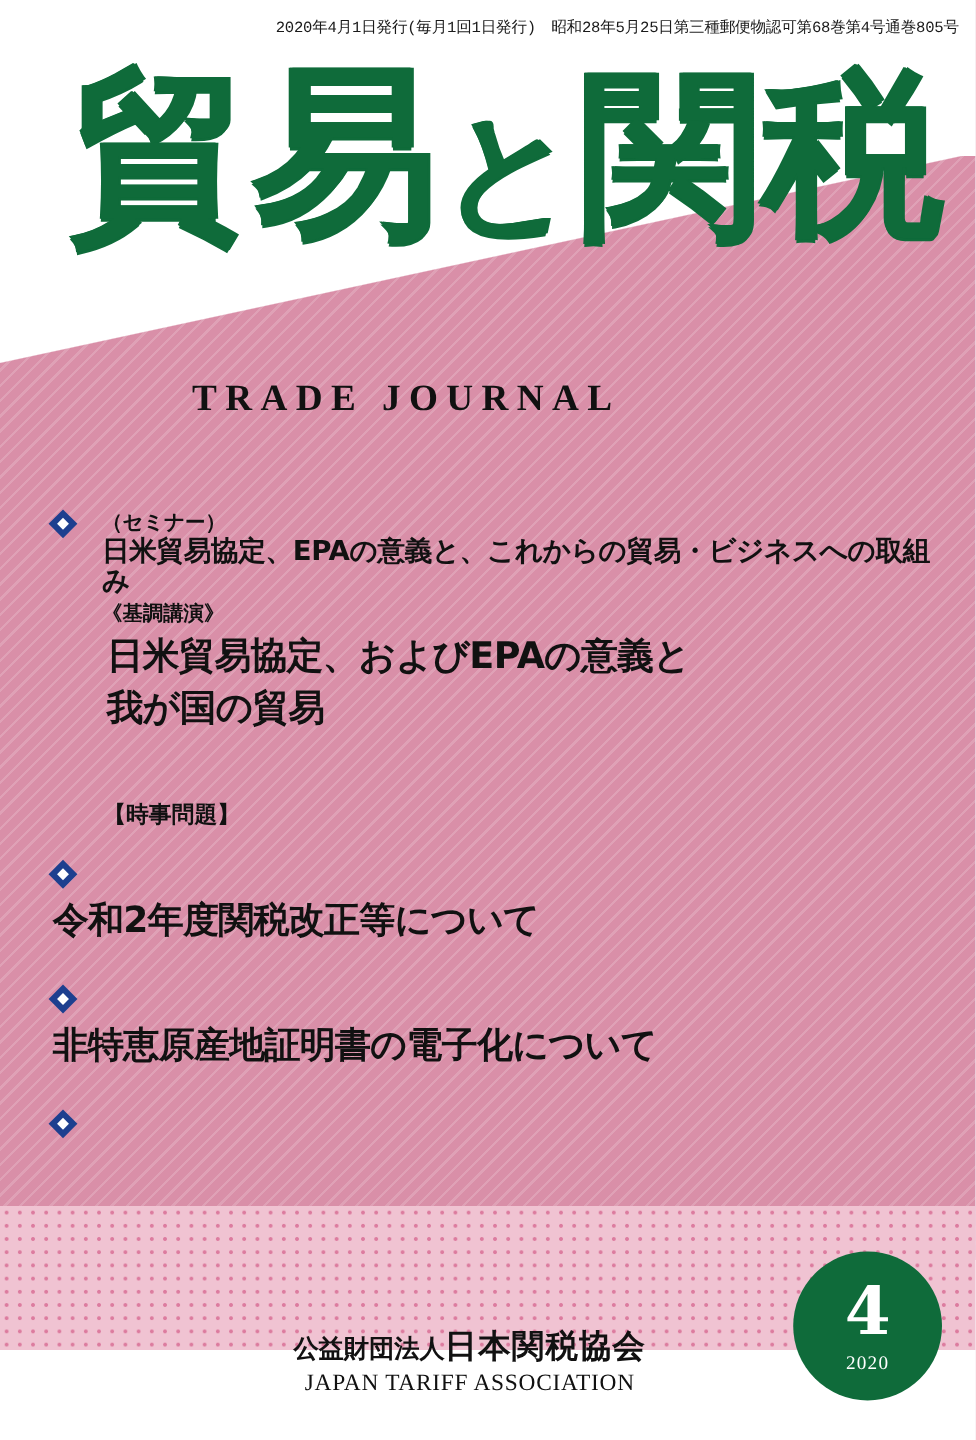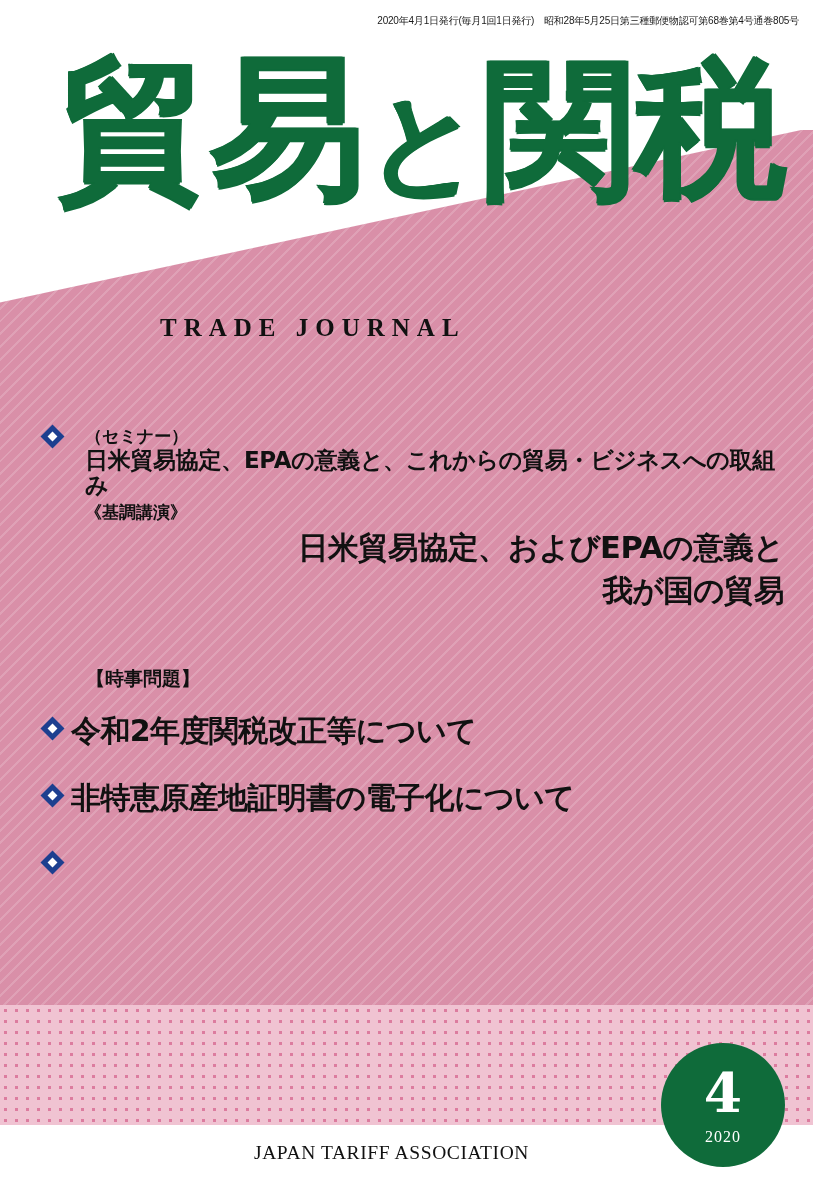--- a/index.html
+++ b/index.html
@@ -20,22 +20,22 @@
     height: 1200px;
     background: #ffffff;
     overflow: hidden;
   }
 
   
   .pub-line {
     position: absolute;
     top: 14px;
     right: 14px;
-    font-family: Liberation Sans, sans-serif;
-    font-size: 10px;
+    font-family: Liberation Mono, monospace;
+    font-size: 13px;
     color: #1a1a1a;
     letter-spacing: -0.2px;
     white-space: nowrap;
   }
 
   
   .pink-band {
     position: absolute;
     left: 0;
     top: 130px;
@@ -124,21 +124,21 @@
   }
   .masthead-title .char-2 {
     font-size: 155px;
   }
   .masthead-en {
     position: absolute;
     left: 160px;
     top: 262px;
     font-family: "Liberation Serif", serif;
     font-weight: 700;
-    font-size: 25px;
+    font-size: 31px;
     letter-spacing: 7px;
     color: #111111;
     white-space: nowrap;
   }
 
   
   .contents {
     position: absolute;
     left: 44px;
     top: 428px;
@@ -201,36 +201,36 @@
     margin-top: 1px;
   }
   .keynote-title {
     font-family: "DejaVu Sans", sans-serif;
     font-size: 30.5px;
     font-weight: 700;
     line-height: 40px;
     letter-spacing: -0.5px;
     margin-top: 3px;
     padding-left: 4px;
-    text-align: right;
   }
 
   .topics-label {
     font-family: "DejaVu Sans", sans-serif;
     font-size: 19px;
     font-weight: 700;
     margin-top: 55px;
     padding-left: 42px;
   }
 
   .entry {
     display: flex;
     align-items: flex-start;
     gap: 10px;
     margin-top: 18px;
+    flex-direction: column;
   }
   .entry .diamond {
     margin-top: 10px;
   }
   .entry-text {
     font-family: "DejaVu Sans", sans-serif;
     font-size: 30px;
     font-weight: 700;
     line-height: 41px;
     letter-spacing: -0.6px;
@@ -345,16 +345,17 @@
     </div>
 
   </div>
 
   <div class="issue-badge">
     <div class="issue-number">4</div>
     <div class="issue-year">2020</div>
   </div>
 
   <div class="publisher">
+    <div class="pub-jp"><span class="small">公益財団法人</span><span class="big">日本関税協会</span></div>
     <div class="pub-en">JAPAN TARIFF ASSOCIATION</div>
   </div>
 
 </div>
 
 </body></html>

